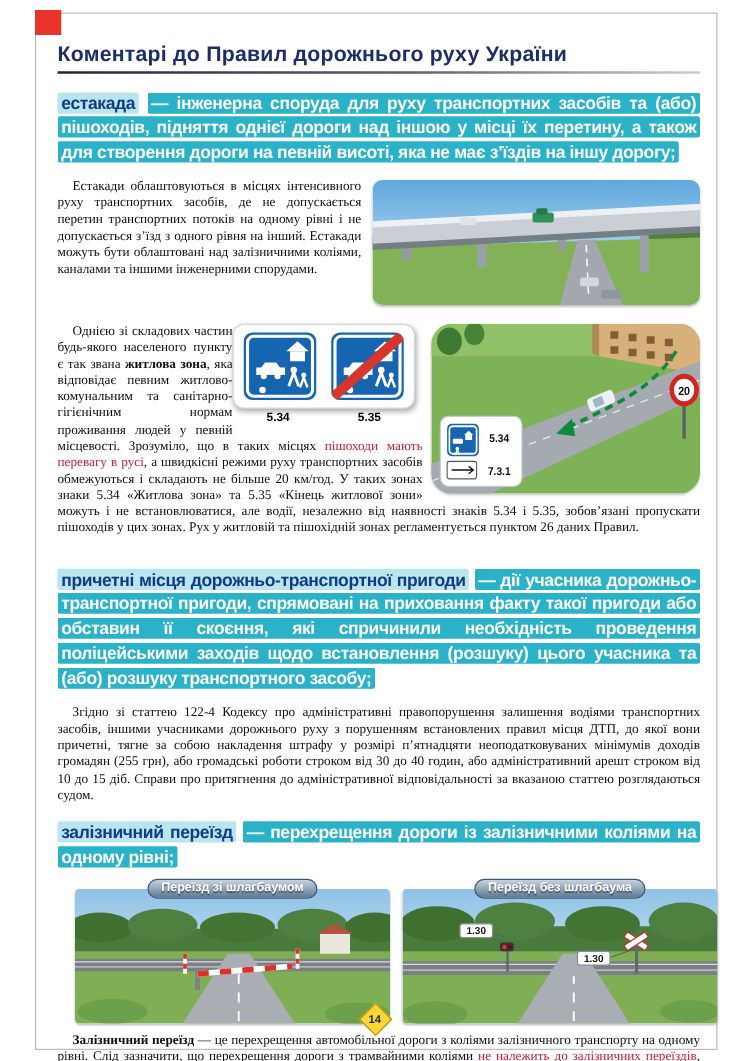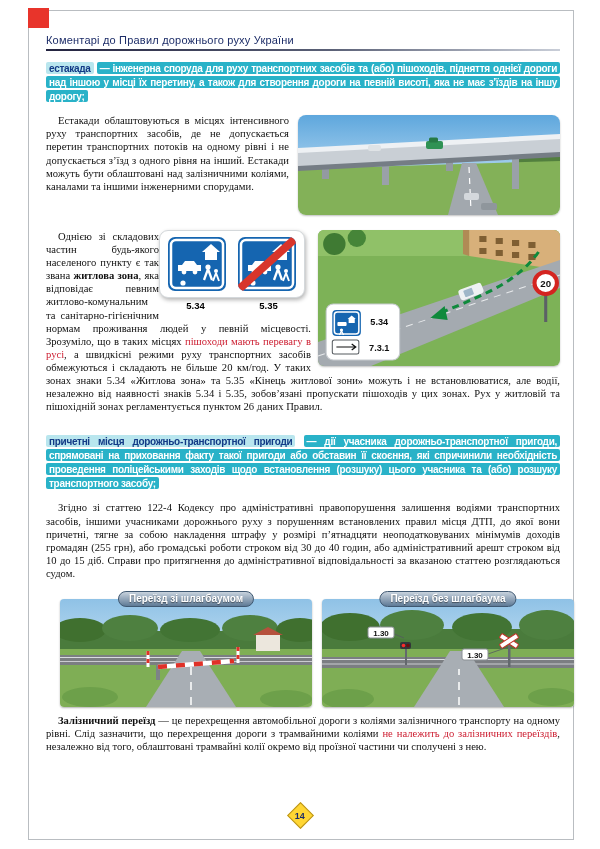--- a/index.html
+++ b/index.html
@@ -2,46 +2,46 @@
 <html><head>
 <meta charset="utf-8">
 <style>
   html,body { margin:0; padding:0; background:#ffffff; }
   .page { position:relative; width:600px; height:849px; background:#fff; overflow:hidden;
           font-family:"Liberation Serif", serif; color:#111; }
   .frame { position:absolute; left:28px; top:10px; width:544px; height:828px; border:1px solid #b9bdc1; }
   .corner-square { position:absolute; left:28px; top:8px; width:21px; height:20px; background:#e8342b; }
   .content { position:absolute; left:46px; top:34px; width:514px; }
 
-  .header-title { font-family:"Liberation Sans", sans-serif; font-weight:normal; font-size:11px;
+  .header-title { font-family:"Liberation Sans", sans-serif; font-weight:bold; font-size:17px;
                   color:#1d2d68; letter-spacing:0.2px; }
   .header-rule { height:2px; margin-top:3px; margin-bottom:10px;
                  background:linear-gradient(to right,#23233f 0%, #5a6076 55%, #c9ced8 100%); }
 
   .sec { margin-bottom:9px; }
-  .def-par { font-family:"Liberation Sans", sans-serif; font-weight:bold; font-size:10px;
+  .def-par { font-family:"Liberation Sans", sans-serif; font-weight:bold; font-size:14px;
              letter-spacing:-0.3px; line-height:1.42; text-align:justify; margin-bottom:6px; }
   .term, .defn { padding:0.5px 3px; border-radius:2px;
                  -webkit-box-decoration-break:clone; box-decoration-break:clone; }
   .term { background:#b9e6ee; color:#123a86; }
   .defn { background:#29b2c8; color:#ffffff; }
 
   .body-par { font-size:10.6px; line-height:1.24; text-align:justify; text-indent:12px; color:#101010; }
   .seg-b { font-weight:bold; }
   .seg-r { color:#cd2033; }
 
   .clearfix::after { content:""; display:block; clear:both; }
   figure { margin:0; }
   .fl-r { float:right; }
 
   .fig-estakada { width:262px; height:100px; margin:1px 0 4px 9px; border-radius:8px; overflow:hidden;
                   box-shadow:0 1px 2px rgba(0,0,0,.25); }
   .fig-estakada svg { display:block; width:100%; height:100%; }
 
-  .fig-zone3d { width:242px; height:136px; margin:0 0 6px 7px; border-radius:6px; overflow:hidden;
+  .fig-zone3d { width:215px; height:136px; margin:0 0 6px 7px; border-radius:17px; overflow:hidden;
                 box-shadow:0 1px 2px rgba(0,0,0,.25); }
   .fig-zone3d svg { display:block; width:100%; height:100%; }
 
   .fig-signs { width:146px; margin:0 6px 5px 0; }
   .signs-white-box { background:#fff; border:1px solid #d4d8db; border-radius:9px;
                      box-shadow:1px 2px 4px rgba(0,0,0,.3); padding:4px 6px; }
   .signs-white-box svg { display:block; width:132px; height:58px; }
   .signs-labels { display:flex; justify-content:space-around; margin-top:2px;
                   font-family:"Liberation Sans", sans-serif; font-weight:bold; font-size:9.5px; color:#000; }
 
@@ -201,20 +201,21 @@
         <p class="body-par"><span>Однією зі складових частин будь-якого населеного пункту є так звана </span><span class="seg-b">житлова зона</span><span>, яка відповідає певним житлово-комунальним та санітарно-гігієнічним нормам проживання людей у певній місцевості. Зрозуміло, що в таких місцях </span><span class="seg-r">пішоходи мають перевагу в русі</span><span>, а швидкісні режими руху транспортних засобів обмежуються і складають не більше 20 км/год. У таких зонах знаки 5.34 «Житлова зона» та 5.35 «Кінець житлової зони» можуть і не встановлюватися, але водії, незалежно від наявності знаків 5.34 і 5.35, зобов’язані пропускати пішоходів у цих зонах. Рух у житловій та пішохідній зонах регламентується пунктом 26 даних Правил.</span></p>
       </div>
     </section>
 
     <section class="sec">
       <p class="def-par"><span class="term">причетні місця дорожньо-транспортної пригоди</span> <span class="defn">— дії учасника дорожньо-транспортної пригоди, спрямовані на приховання факту такої пригоди або обставин її скоєння, які спричинили необхідність проведення поліцейськими заходів щодо встановлення (розшуку) цього учасника та (або) розшуку транспортного засобу;</span></p>
       <p class="body-par"><span>Згідно зі статтею 122-4 Кодексу про адміністративні правопорушення залишення водіями транспортних засобів, іншими учасниками дорожнього руху з порушенням встановлених правил місця ДТП, до якої вони причетні, тягне за собою накладення штрафу у розмірі п’ятнадцяти неоподатковуваних мінімумів доходів громадян (255 грн), або громадські роботи строком від 30 до 40 годин, або адміністративний арешт строком від 10 до 15 діб. Справи про притягнення до адміністративної відповідальності за вказаною статтею розглядаються судом.</span></p>
     </section>
 
     <section class="sec">
+      <p class="def-par"><span class="term">залізничний переїзд</span> <span class="defn">— перехрещення дороги із залізничними коліями на одному рівні;</span></p>
 
       <div class="rail-row">
         <figure class="rail-fig">
           <div class="rail-banner">Переїзд зі шлагбаумом</div>
           <div class="rail-img">
             <svg viewBox="0 0 252 108" preserveAspectRatio="none">
               <defs>
                 <linearGradient id="sky-b" x1="0" x2="0" y1="0" y2="1">
                   <stop offset="0" stop-color="#8fc2e6"></stop>
                     <stop offset="1" stop-color="#eef7fd"></stop>

